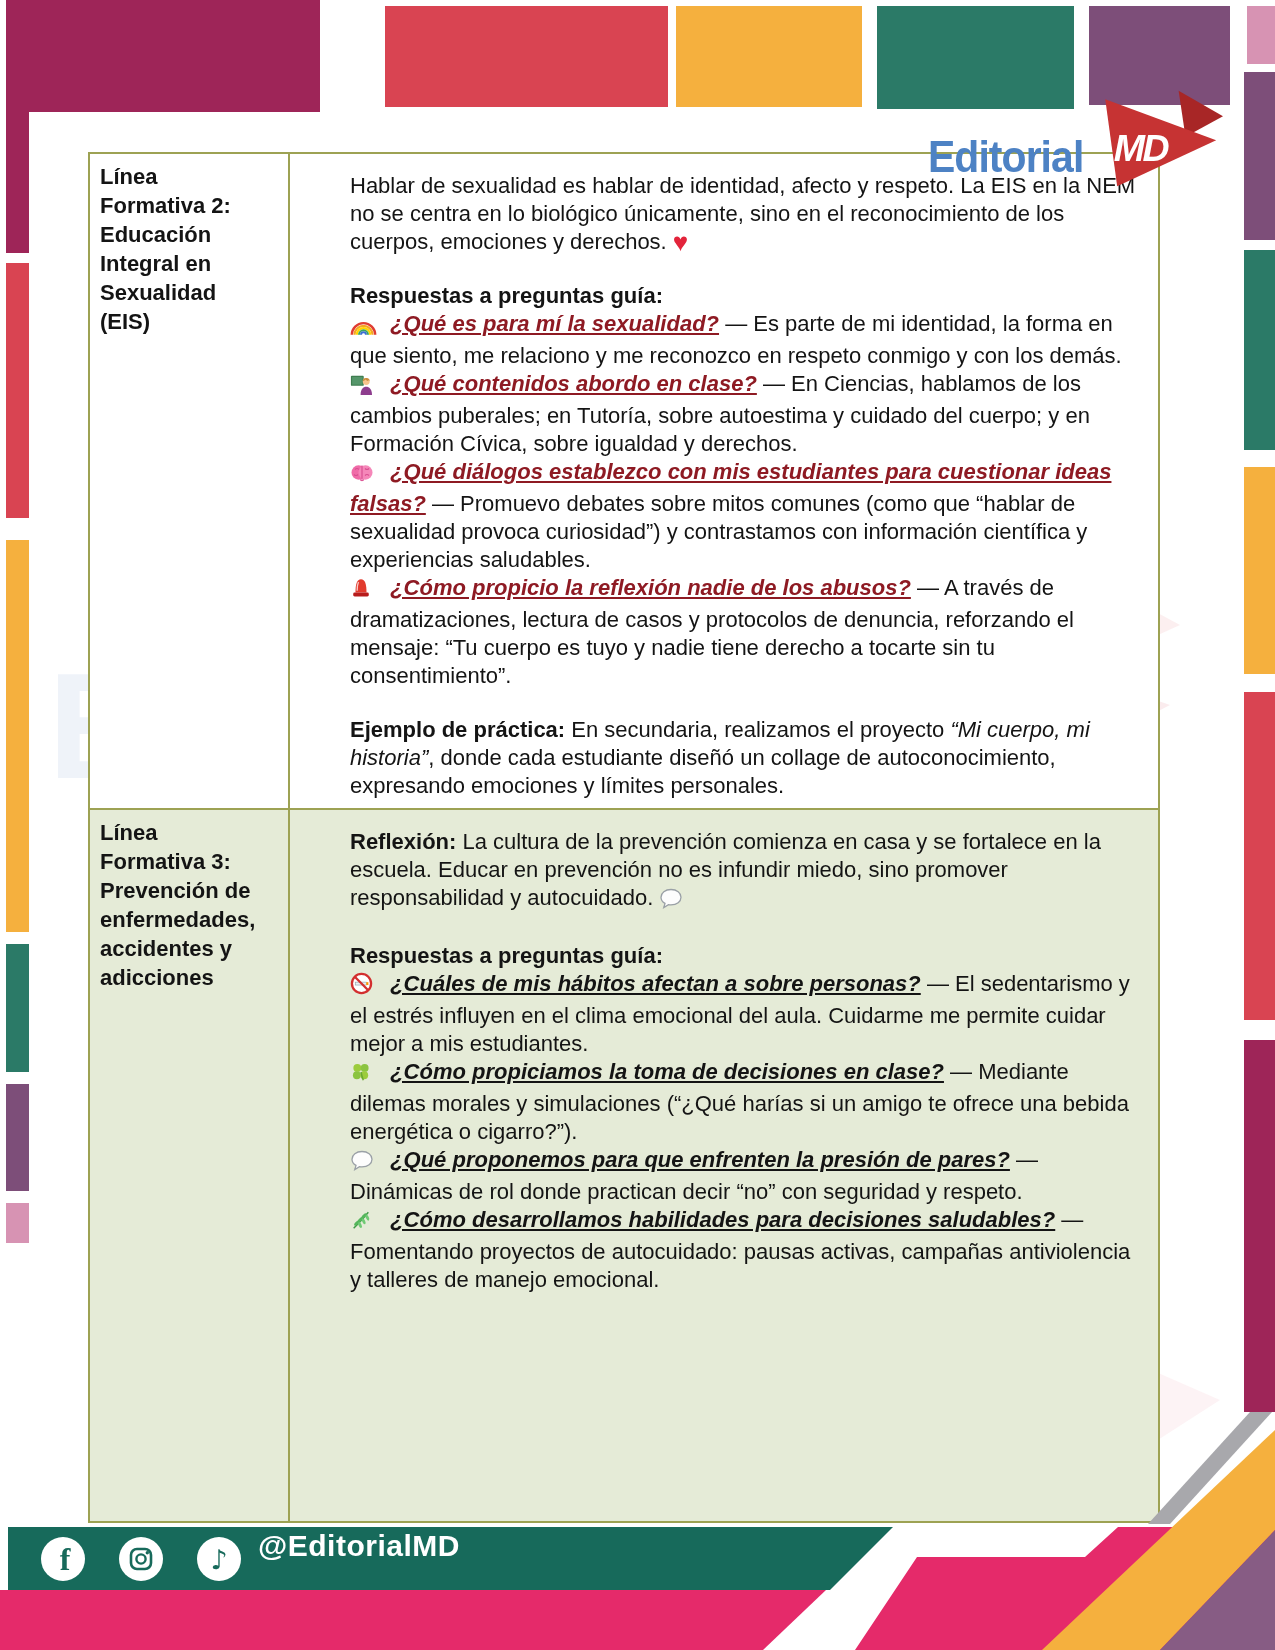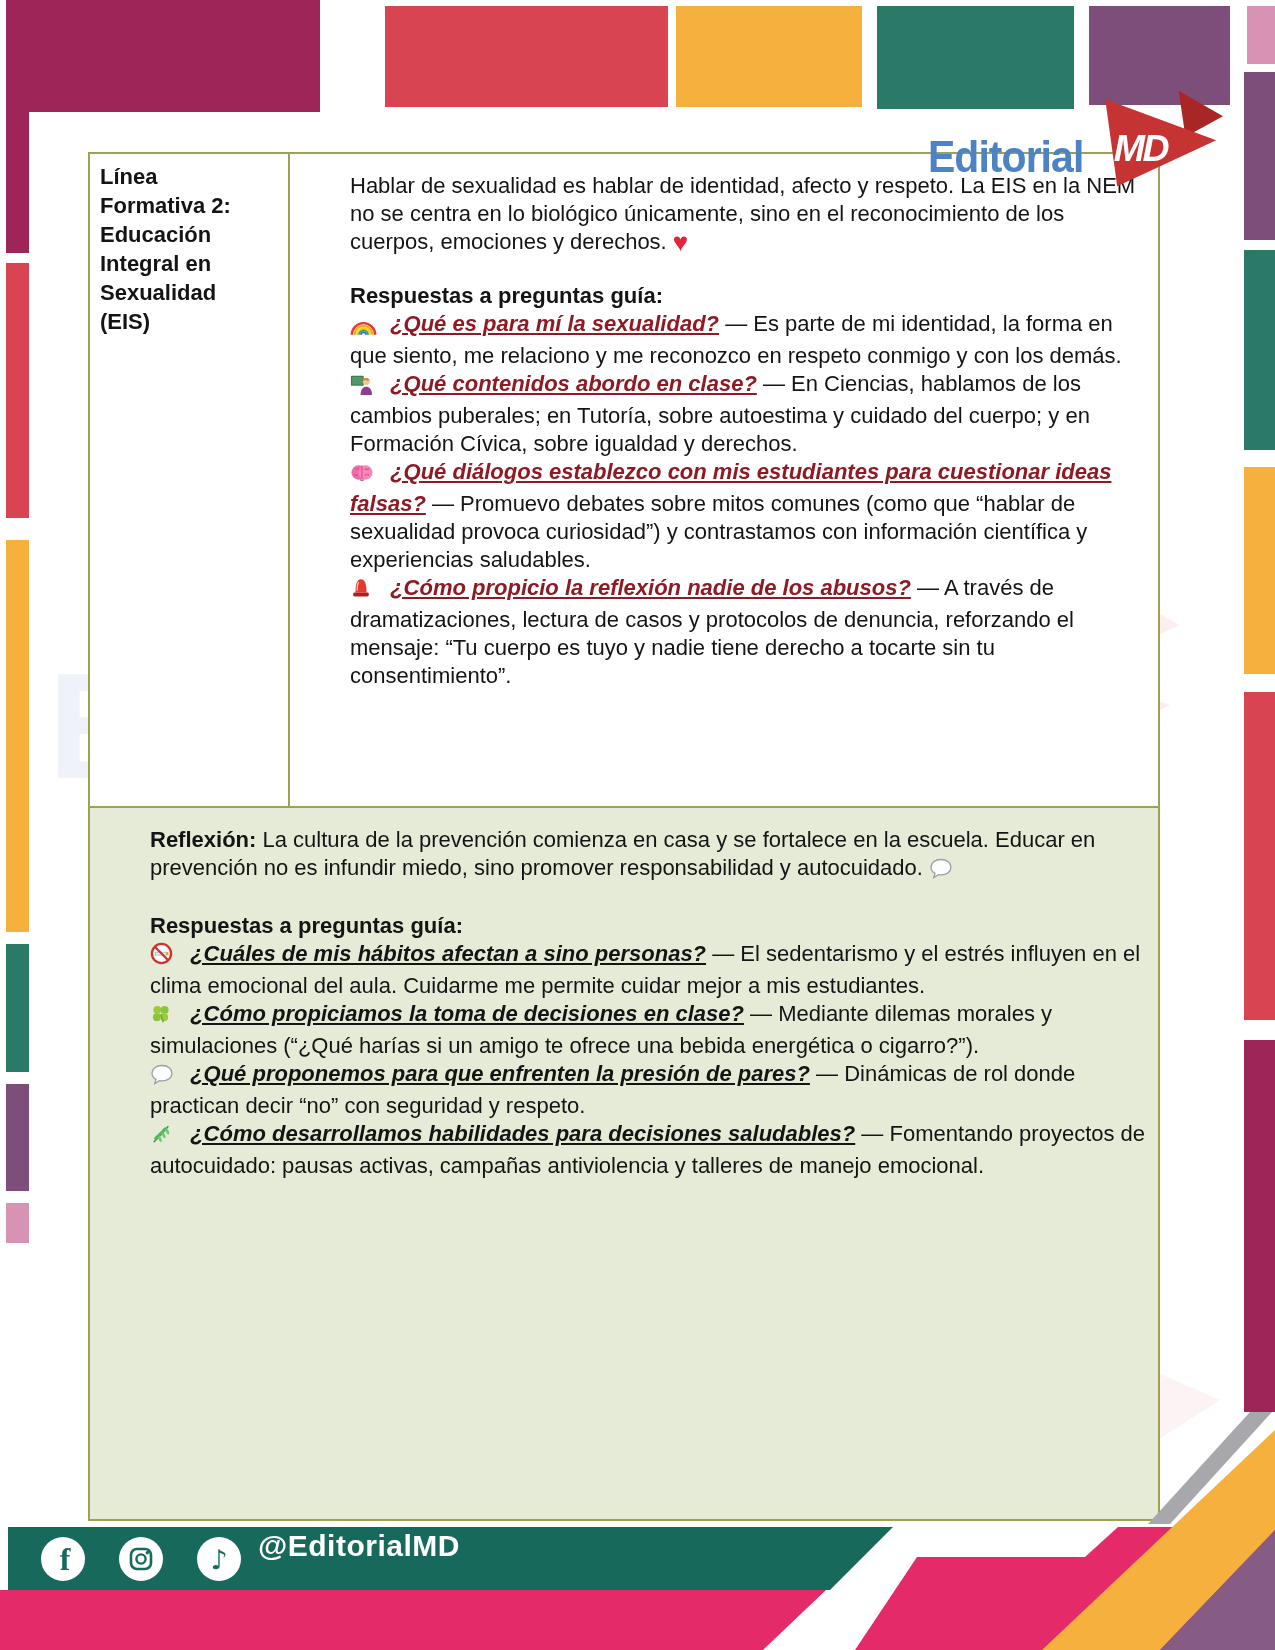--- a/index.html
+++ b/index.html
@@ -139,41 +139,45 @@
           <span class="q-icon"><svg width="22" height="22" viewBox="0 0 24 24">
             <path d="M12,2.5 C7.5,2.5 6,8 6,17 h12 C18,8 16.5,2.5 12,2.5 Z" fill="#e23b2e"></path>
             <path d="M9.2,5.5 q-1.4,3.5 -1.4,9.5" stroke="#ffffff" stroke-width="1.4" fill="none" opacity="0.75"></path>
             <rect x="3.5" y="17" width="17" height="4.2" rx="1.6" fill="#b71c1c"></rect>
               </svg></span>
           <span class="q-text">¿Cómo propicio la reflexión nadie de los abusos?</span>
           <span>— A través de dramatizaciones, lectura de casos y protocolos de denuncia, reforzando el mensaje: “Tu cuerpo es tuyo y nadie tiene derecho a tocarte sin tu consentimiento”.</span>
         </p>
 
         <div class="gap"></div>
+        <p><span class="bold">Ejemplo de práctica:</span>
+          <span>En secundaria, realizamos el proyecto</span>
+          <span class="ex-it">“Mi cuerpo, mi historia”</span><span>, donde cada estudiante diseñó un collage de autoconocimiento, expresando emociones y límites personales.</span></p>
       </div>
     </div>
 
     <div class="t-row row2">
+      <div class="cell-title">Línea Formativa 3: Prevención de enfermedades, accidentes y adicciones</div>
       <div class="cell-body">
         <p><span class="bold">Reflexión:</span>
           <span>La cultura de la prevención comienza en casa y se fortalece en la escuela. Educar en prevención no es infundir miedo, sino promover responsabilidad y autocuidado.</span>
           <span class="q-icon"><svg width="24" height="22" viewBox="0 0 24 22">
             <path d="M12,2.5 C6.2,2.5 2,5.8 2,10.2 c0,2.6 1.5,4.8 4,6.2 L4.8,20.5 L9.5,17.6 c0.8,0.15 1.6,0.25 2.5,0.25 c5.8,0 10,-3.3 10,-7.65 C22,5.8 17.8,2.5 12,2.5 Z" fill="#fdfdfd" stroke="#9aa0a6" stroke-width="1.3"></path>
               </svg></span></p>
         <div class="gap"></div>
         <p class="bold">Respuestas a preguntas guía:</p>
 
         <p>
           <span class="q-icon"><svg width="23" height="23" viewBox="0 0 24 24">
             <circle cx="12" cy="12" r="10" fill="#ffffff" stroke="#d32f2f" stroke-width="2.4"></circle>
             <rect x="5.5" y="10.6" width="11.5" height="3" fill="#eceff1" stroke="#90a4ae" stroke-width="0.7"></rect>
             <rect x="17" y="10.6" width="2.2" height="3" fill="#ff9800"></rect>
             <line x1="5" y1="5" x2="19" y2="19" stroke="#d32f2f" stroke-width="2.4"></line>
               </svg></span>
-          <span class="q-text">¿Cuáles de mis hábitos afectan a sino personas?</span>
+          <span class="q-text">¿Cuáles de mis hábitos afectan a sobre personas?</span>
           <span>— El sedentarismo y el estrés influyen en el clima emocional del aula. Cuidarme me permite cuidar mejor a mis estudiantes.</span>
         </p>
 
         <p>
           <span class="q-icon"><svg width="22" height="22" viewBox="0 0 24 24">
             <circle cx="8" cy="7.5" r="4.3" fill="#9ccc3c"></circle>
             <circle cx="16" cy="7.5" r="4.3" fill="#8bc440"></circle>
             <circle cx="7.5" cy="15.5" r="4.3" fill="#8bc440"></circle>
             <circle cx="15.5" cy="15.5" r="4.3" fill="#9ccc3c"></circle>
             <path d="M12,12 q1,5 2.5,9" stroke="#6aa832" stroke-width="1.6" fill="none"></path>

